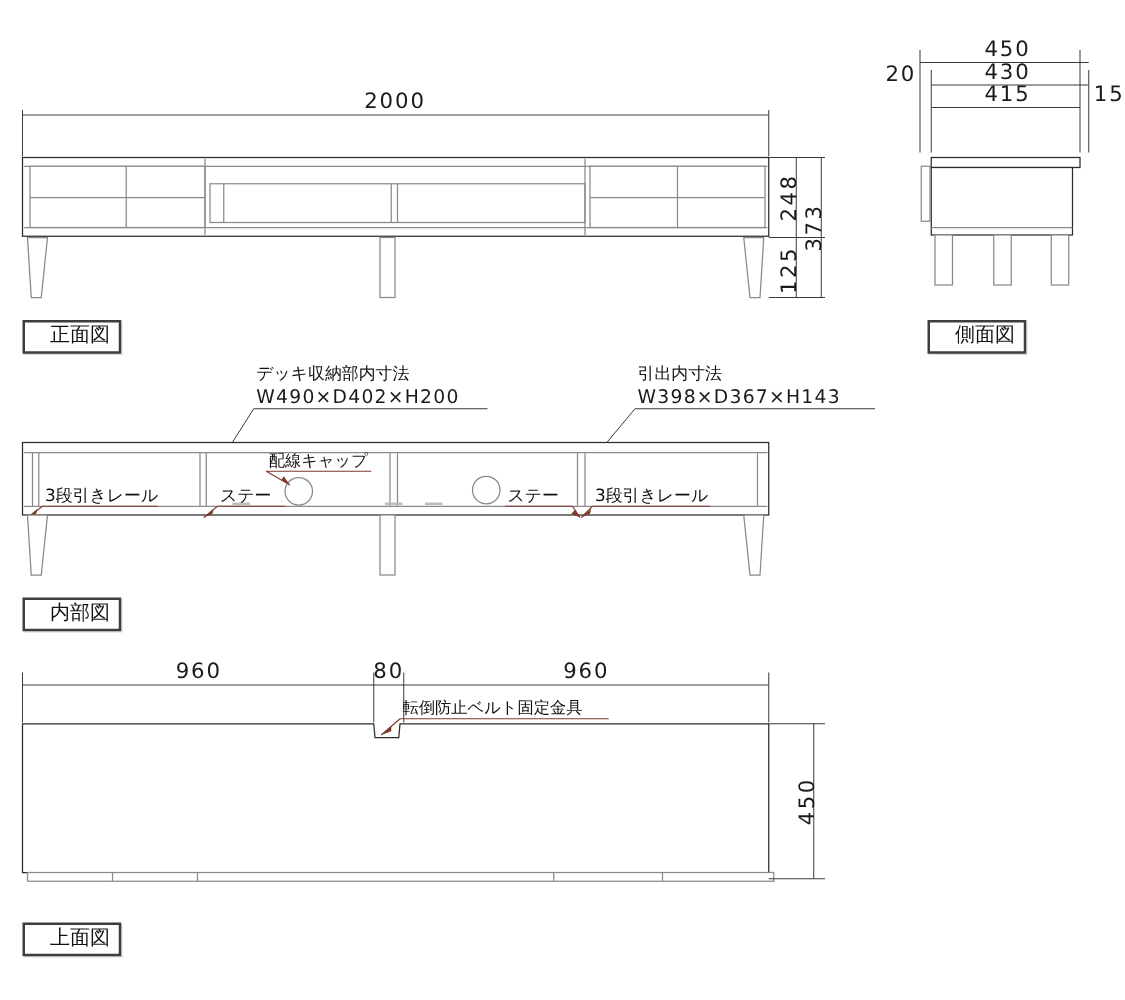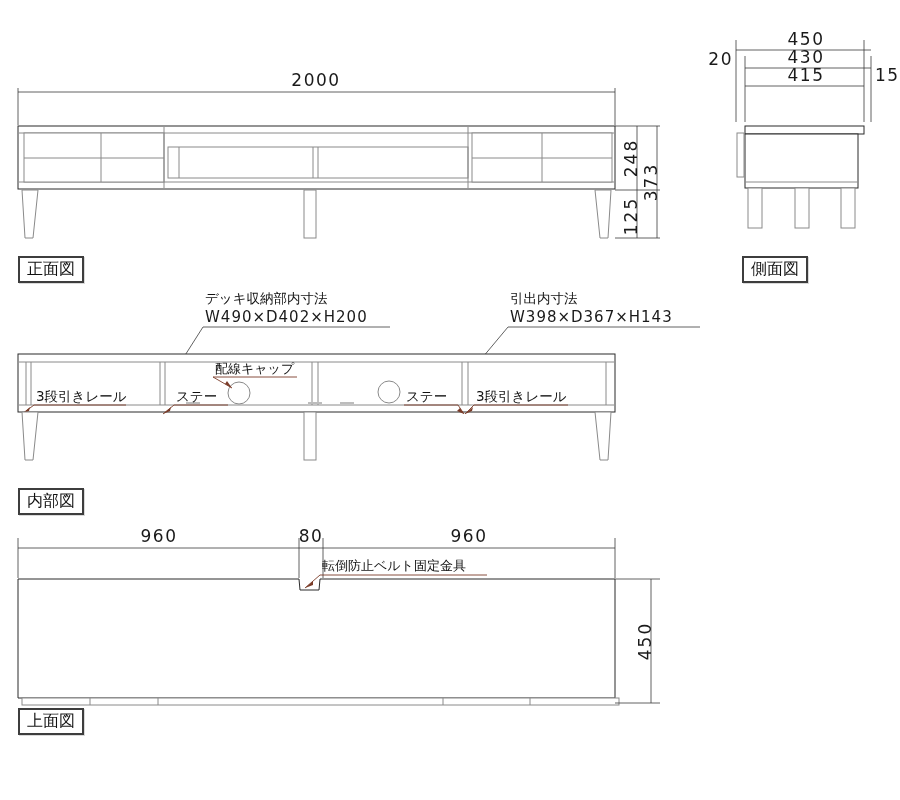--- a/index.html
+++ b/index.html
@@ -44,22 +44,22 @@
     font-family: "DejaVu Sans", "Liberation Sans", sans-serif;
     font-size: 13.5px;
     fill: #111111;
   }
   .jptext.anno { font-size: 13px; }
   .labelbox {
     position: absolute;
     border: 2px solid #3d3d3d;
     background: #ffffff;
     box-shadow: 1px 1px 0 #d9d9d9;
-    padding: 2px 7px 3px 7px;
-    font-family: Liberation Serif, serif;
+    padding: 2px 7px 3px 20px;
+    font-family: Liberation Mono, monospace;
     font-size: 16px;
     color: #111111;
     letter-spacing: 0px;
     line-height: 1.15;
     white-space: nowrap;
   }
   .vtext {
     font-family: "DejaVu Sans", "Liberation Sans", sans-serif;
     font-size: 17px;
     fill: #1a1a1a;
@@ -280,21 +280,21 @@
   </svg>
 
   <div class="labelbox" style="left:18px; top:256px;">
     <span>正面図</span>
   </div>
 
   <div class="labelbox" style="left:742px; top:256px;text-align:center;">
     <span>側面図</span>
   </div>
 
-  <div class="labelbox" style="left:18px; top:478px;margin-top:10px;">
+  <div class="labelbox" style="left:18px; top:478px;">
     <span>内部図</span>
   </div>
 
-  <div class="labelbox" style="left:18px; top:708px;">
+  <div class="labelbox" style="left:18px; top:738px;">
     <span>上面図</span>
   </div>
 
 </div>
 
 </body></html>

